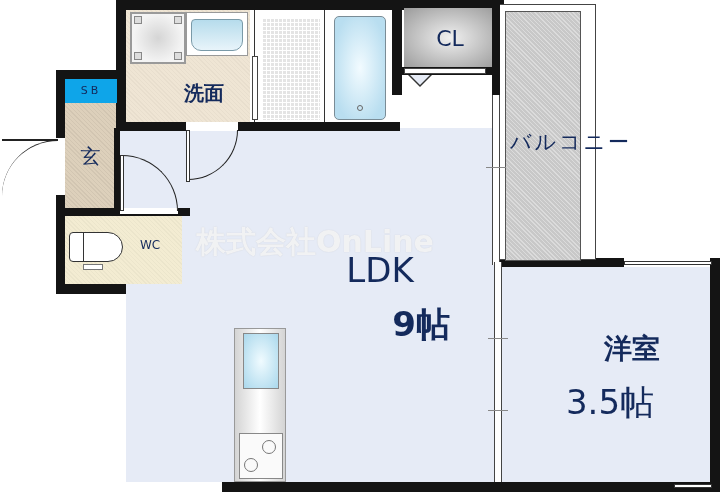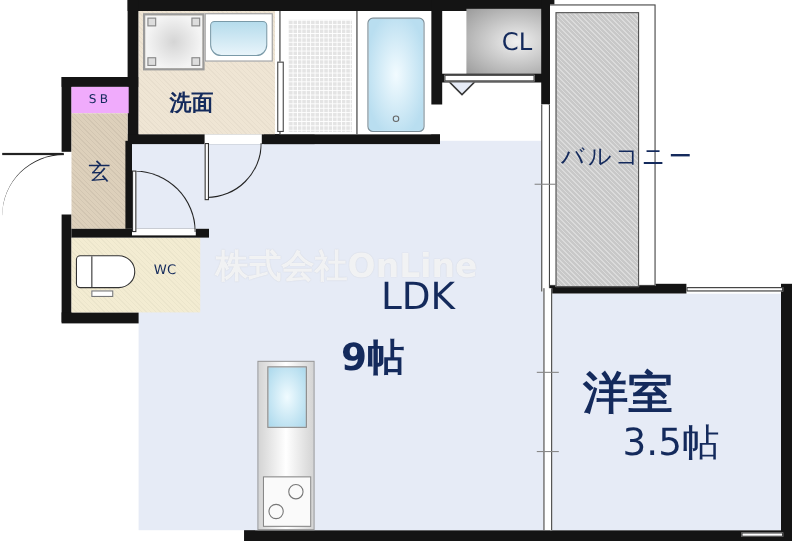--- a/index.html
+++ b/index.html
@@ -3,21 +3,21 @@
 <meta charset="utf-8">
 <style>
   html,body{margin:0;padding:0;background:#ffffff;}
   body{width:720px;height:492px;position:relative;overflow:hidden;font-family:"DejaVu Sans","Liberation Sans",sans-serif;}
   .abs{position:absolute;box-sizing:border-box;}
   .wall{background:#141414;}
   .floor-ldk{background:#e6ebf6;}
   .floor-beige{background:#efe5d4;background-image:repeating-linear-gradient(45deg,rgba(0,0,0,0.03) 0 1px,transparent 1px 3px);}
   .floor-genkan{background:#ddd0bb;background-image:repeating-linear-gradient(45deg,rgba(0,0,0,0.05) 0 1px,transparent 1px 3px);}
   .floor-wc{background:#f3ecd2;background-image:repeating-linear-gradient(45deg,rgba(0,0,0,0.03) 0 1px,transparent 1px 3px);}
-  .label{color:#142a5c;font-weight:bold;text-align:left;white-space:nowrap;}
+  .label{color:#142a5c;font-weight:bold;text-align:right;white-space:nowrap;}
   .label-thin{color:#142a5c;text-align:center;white-space:nowrap;}
   .window{background:#fff;border:1px solid #333;}
   .tick{background:#888;}
 </style>
 </head>
 <body>
 
 <div class="abs wall" style="left:116px;top:0;width:388px;height:10px;"></div>
 <div class="abs wall" style="left:116px;top:0;width:10px;height:130px;"></div>
 
@@ -63,21 +63,21 @@
   <div class="abs" style="left:0;top:0;width:1px;height:112px;background:#333;"></div>
   <div class="abs" style="left:8px;top:8px;width:58px;height:102px;background-color:#e4e4e4;background-image:linear-gradient(#fff 1px,transparent 1px),linear-gradient(90deg,#fff 1px,transparent 1px);background-size:4px 4px;"></div>
   <div class="abs" style="left:70px;top:0;width:1px;height:112px;background:#333;"></div>
   <div class="abs" style="left:80px;top:6px;width:52px;height:104px;border:1px solid #7a8c96;border-radius:5px;background:radial-gradient(ellipse at center,#f2fbff 0%,#b9def0 80%);">
     <div class="abs" style="left:22px;top:88px;width:6px;height:6px;border:1px solid #666;border-radius:50%;"></div>
   </div>
 </div>
 
 <div class="abs" style="left:252px;top:56px;width:6px;height:64px;background:#fff;border:1px solid #444;"></div>
 
-<div class="abs" style="left:424px;top:8px;width:92px;height:60px;background:radial-gradient(ellipse at center,#f0f0f0 0%,#9a9a9a 100%);">
+<div class="abs" style="left:404px;top:8px;width:92px;height:60px;background:radial-gradient(ellipse at center,#f0f0f0 0%,#9a9a9a 100%);">
   <div class="abs label-thin" style="left:0;top:18px;width:92px;font-size:22px;">CL</div>
 </div>
 <div class="abs wall" style="left:400px;top:67px;width:96px;height:8px;"></div>
 <div class="abs" style="left:404px;top:68px;width:82px;height:6px;background:#fff;border:1px solid #444;"></div>
 <div class="abs" style="left:408px;top:75px;width:0;height:0;border-left:12px solid transparent;border-right:12px solid transparent;border-top:12px solid #333;"></div>
 <div class="abs" style="left:410px;top:75px;width:0;height:0;border-left:10px solid transparent;border-right:10px solid transparent;border-top:10px solid #e6ebf6;"></div>
 
 <div class="abs" style="left:498px;top:4px;width:98px;height:256px;background:#fff;border:1px solid #444;">
   <div class="abs" style="left:6px;top:6px;width:76px;height:250px;background-color:#c8c8c8;background-image:repeating-linear-gradient(45deg,rgba(255,255,255,0.35) 0 1px,transparent 1px 3px);border:1px solid #555;"></div>
 </div>
@@ -87,21 +87,21 @@
 <div class="abs" style="left:492px;top:95px;width:8px;height:170px;background:#fff;border-left:1px solid #444;border-right:1px solid #444;"></div>
 <div class="abs tick" style="left:486px;top:167px;width:20px;height:1px;"></div>
 
 <div class="abs" style="left:494px;top:262px;width:8px;height:220px;background:#fff;border-left:1px solid #444;border-right:1px solid #444;"></div>
 <div class="abs tick" style="left:488px;top:338px;width:20px;height:1px;"></div>
 <div class="abs tick" style="left:488px;top:410px;width:20px;height:1px;"></div>
 
 <div class="abs window" style="left:624px;top:261px;width:88px;height:4px;"></div>
 <div class="abs window" style="left:674px;top:484px;width:38px;height:4px;"></div>
 
-<div class="abs" style="left:65px;top:79px;width:52px;height:24px;background:#f0abfc;">
+<div class="abs" style="left:65px;top:79px;width:52px;height:24px;background:#0ea5e9;">
   <div class="abs label-thin" style="left:0;top:5px;width:52px;font-size:11px;letter-spacing:3px;">SB</div>
 </div>
 
 <div class="abs floor-genkan" style="left:65px;top:103px;width:51px;height:105px;">
   <div class="abs label-thin" style="left:0;top:40px;width:51px;font-size:20px;">玄</div>
 </div>
 <div class="abs wall" style="left:114px;top:128px;width:6px;height:80px;"></div>
 
 <div class="abs" style="left:2px;top:140px;width:56px;height:56px;border-top:1.3px solid #222;border-left:1.3px solid #222;border-top-left-radius:56px;border-left:none;"></div>
 <div class="abs" style="left:2px;top:139px;width:56px;height:2px;background:#222;"></div>
@@ -126,16 +126,16 @@
 <div class="abs" style="left:234px;top:328px;width:52px;height:154px;background:linear-gradient(90deg,#d4d4d4,#ffffff 50%,#d4d4d4);border:1px solid #999;">
   <div class="abs" style="left:8px;top:4px;width:36px;height:56px;border:1px solid #888;background:radial-gradient(ellipse,#f0fbff,#aad8ec);"></div>
   <div class="abs" style="left:4px;top:104px;width:44px;height:46px;border:1px solid #888;background:#fafafa;">
     <div class="abs" style="left:22px;top:6px;width:14px;height:14px;border:1.5px solid #777;border-radius:50%;"></div>
     <div class="abs" style="left:4px;top:24px;width:14px;height:14px;border:1.5px solid #777;border-radius:50%;"></div>
   </div>
 </div>
 
 <div class="abs label-thin" style="left:310px;top:250px;width:140px;font-size:34px;">LDK</div>
 <div class="abs label" style="left:310px;top:302px;width:140px;font-size:34px;">9帖</div>
-<div class="abs label" style="left:530px;top:330px;width:160px;font-size:41px;">洋室</div>
+<div class="abs label" style="left:500px;top:330px;width:160px;font-size:28px;">洋室</div>
 <div class="abs label-thin" style="left:530px;top:380px;width:160px;font-size:34px;">3.5帖</div>
 
 <div class="abs" style="left:196px;top:222px;width:330px;font-size:30px;font-weight:bold;color:rgba(255,255,255,0.75);text-shadow:0 0 1px rgba(150,150,150,0.4);white-space:nowrap;">株式会社OnLine</div>
 
 </body></html>

